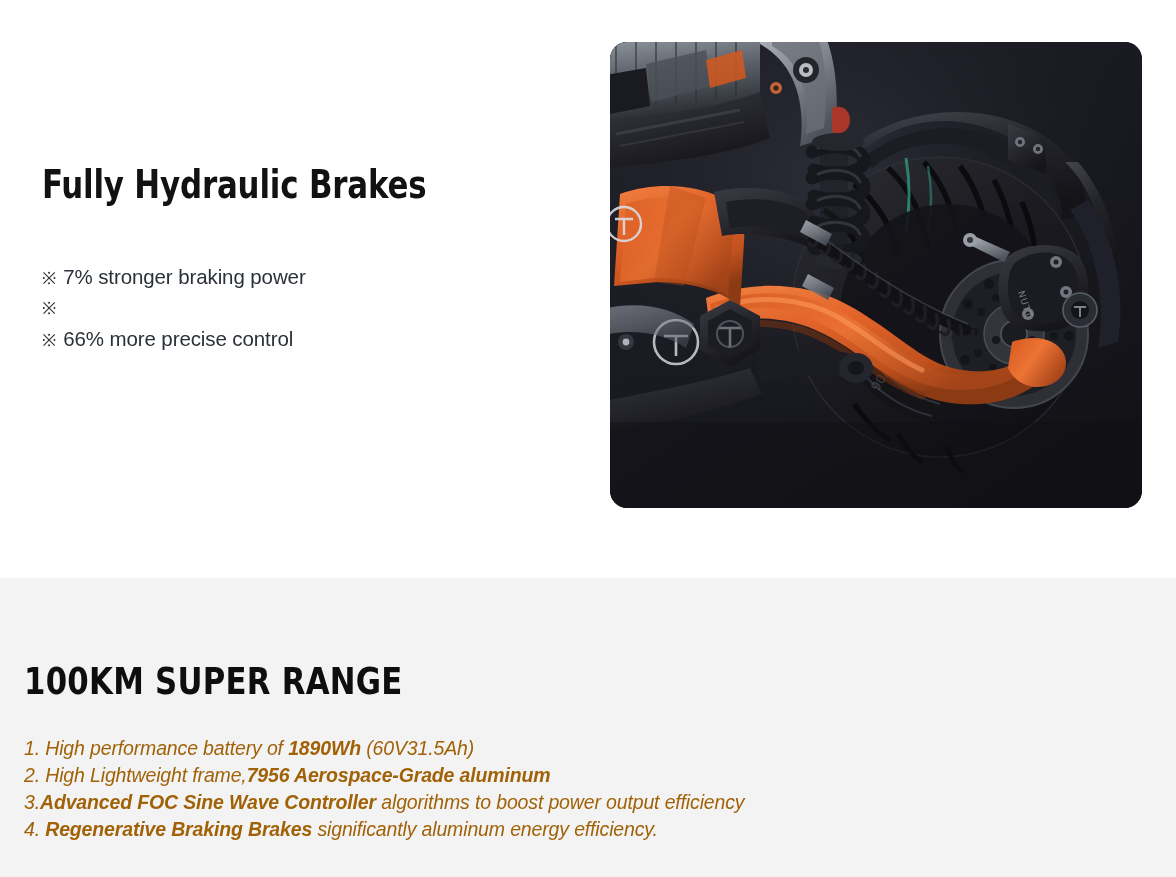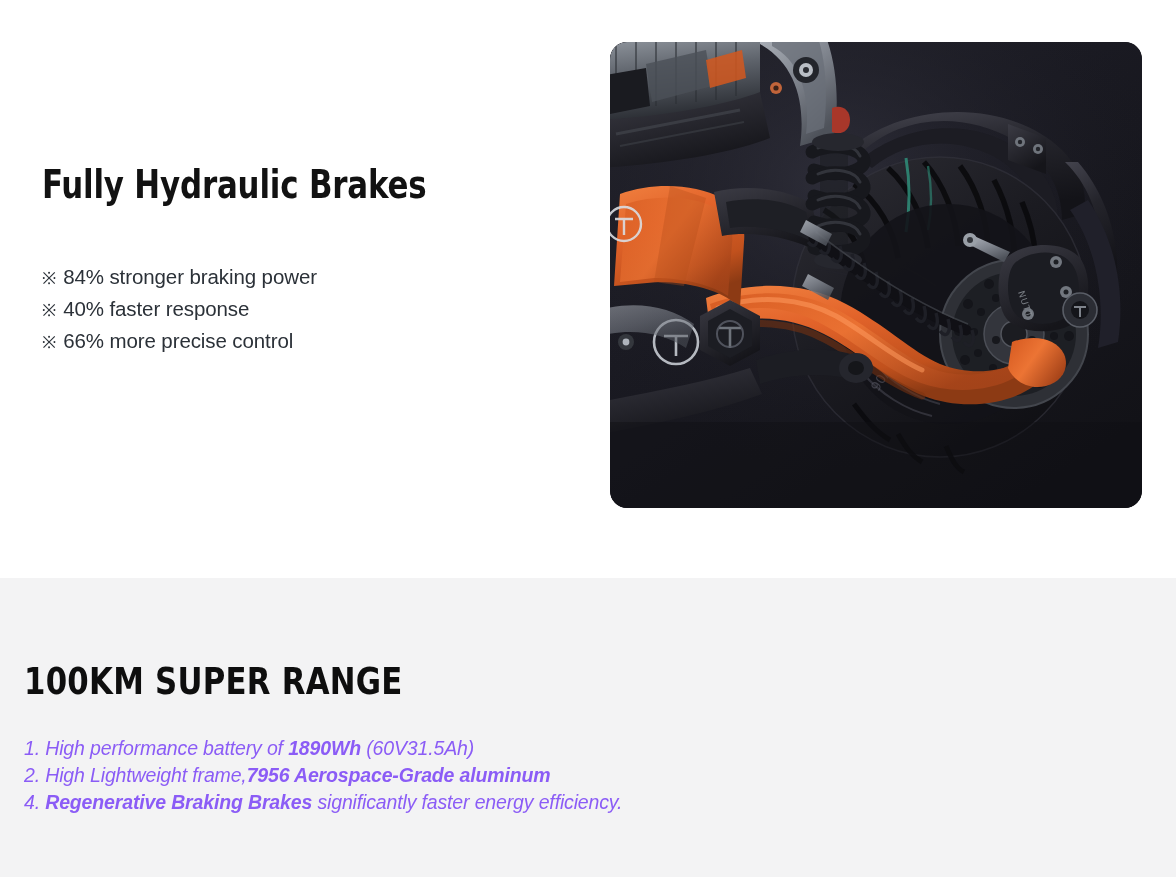--- a/index.html
+++ b/index.html
@@ -85,21 +85,21 @@
     transform-origin:left center;
     white-space:nowrap;
   }
 
   .spec-list { margin-top:32px; }
 
   .spec-row {
     font-size:19.5px;
     line-height:27px;
     font-style:italic;
-    color:#8b5cf6;
+    color:#a16207;
     letter-spacing:-0.15px;
     white-space:nowrap;
   }
 
   .spec-row b { font-weight:bold; font-style:italic; }
 </style>
 </head>
 <body>
 
 <div class="page">
@@ -107,26 +107,25 @@
   <section class="section-brakes">
 
     <div class="brakes-copy">
 
       <h2 class="heading-condensed">Fully Hydraulic Brakes</h2>
 
       <div class="feature-list">
 
         <div class="feature-row">
           <span class="feature-mark">※</span>
-          <span>84% stronger braking power</span>
+          <span>7% stronger braking power</span>
         </div>
 
         <div class="feature-row">
           <span class="feature-mark">※</span>
-          <span>40% faster response</span>
         </div>
 
         <div class="feature-row">
           <span class="feature-mark">※</span>
           <span>66% more precise control</span>
         </div>
 
       </div>
     </div>
 
@@ -443,22 +442,25 @@
       <div class="spec-list">
 
         <p class="spec-row">
           <span>1. </span><span>High performance battery of </span><b>1890Wh</b><span> (60V31.5Ah)</span>
         </p>
 
         <p class="spec-row">
           <span>2. </span><span>High Lightweight frame,</span><b>7956 Aerospace-Grade aluminum</b><span></span>
         </p>
 
-
         <p class="spec-row">
-          <span>4. </span><span></span><b>Regenerative Braking Brakes</b><span> significantly faster energy efficiency.</span>
+          <span>3.</span><span></span><b>Advanced FOC Sine Wave Controller</b><span> algorithms to boost power output efficiency</span>
+        </p>
+
+        <p class="spec-row">
+          <span>4. </span><span></span><b>Regenerative Braking Brakes</b><span> significantly aluminum energy efficiency.</span>
         </p>
 
       </div>
     </div>
   </section>
 
 </div>
 
 </body></html>

